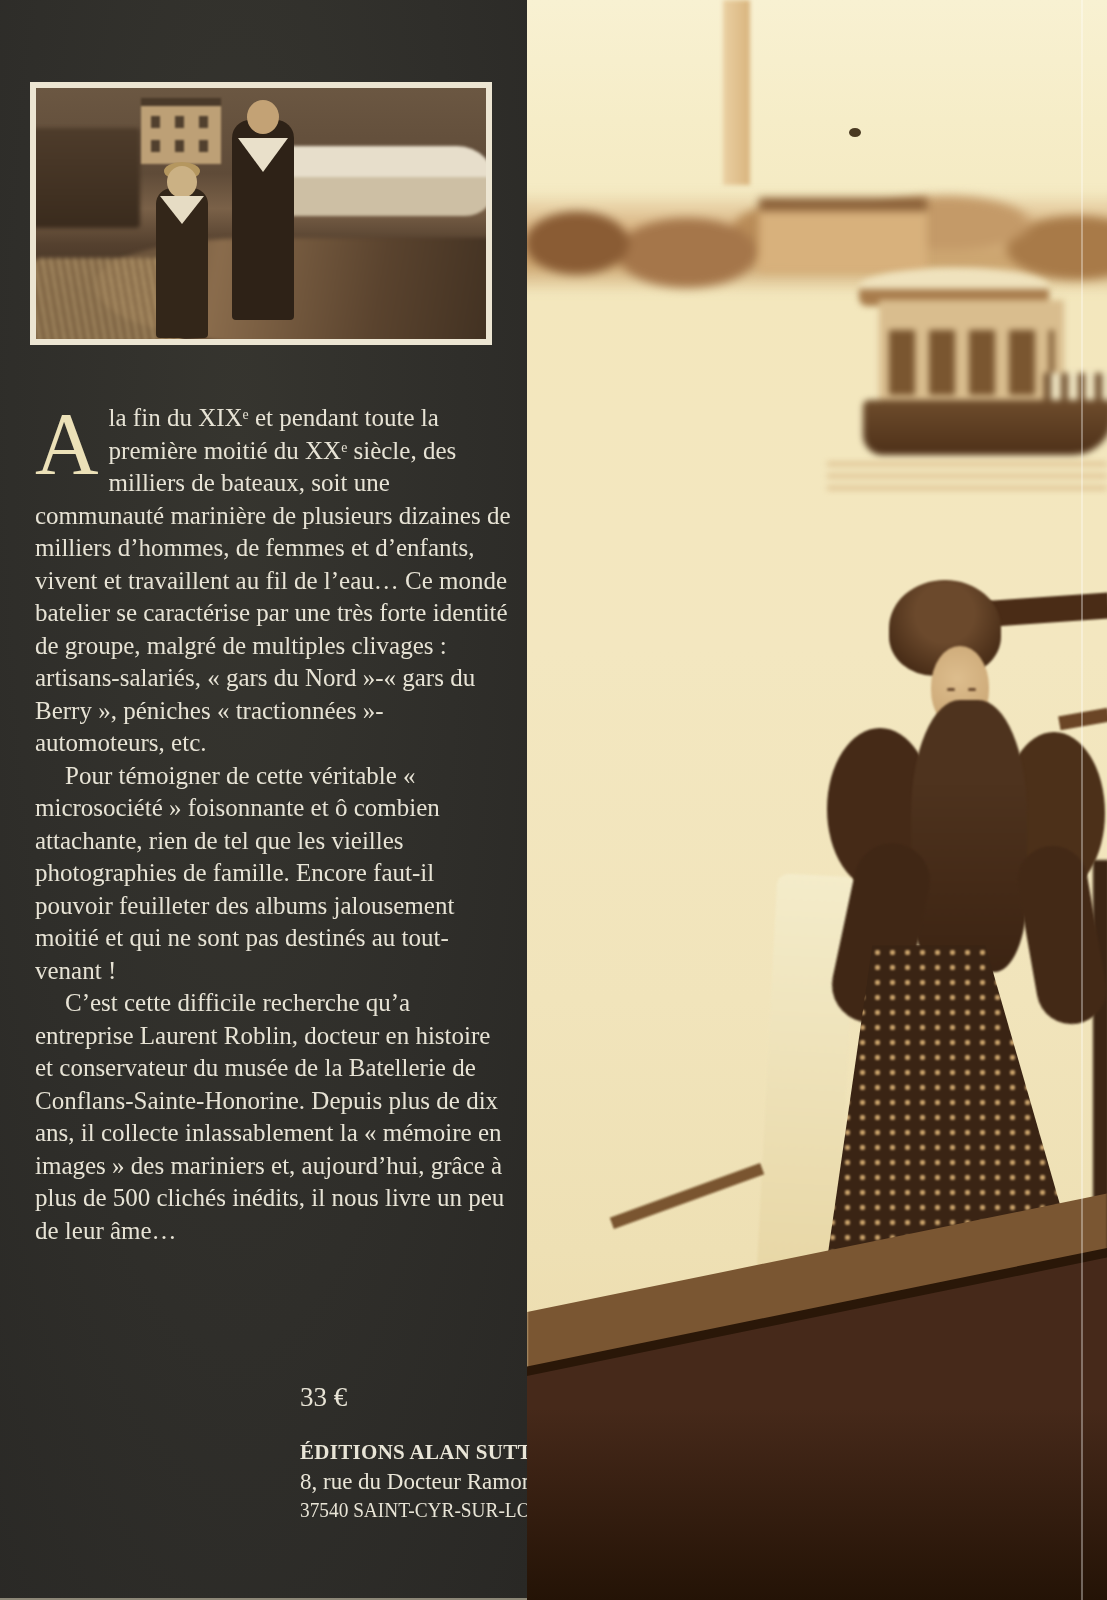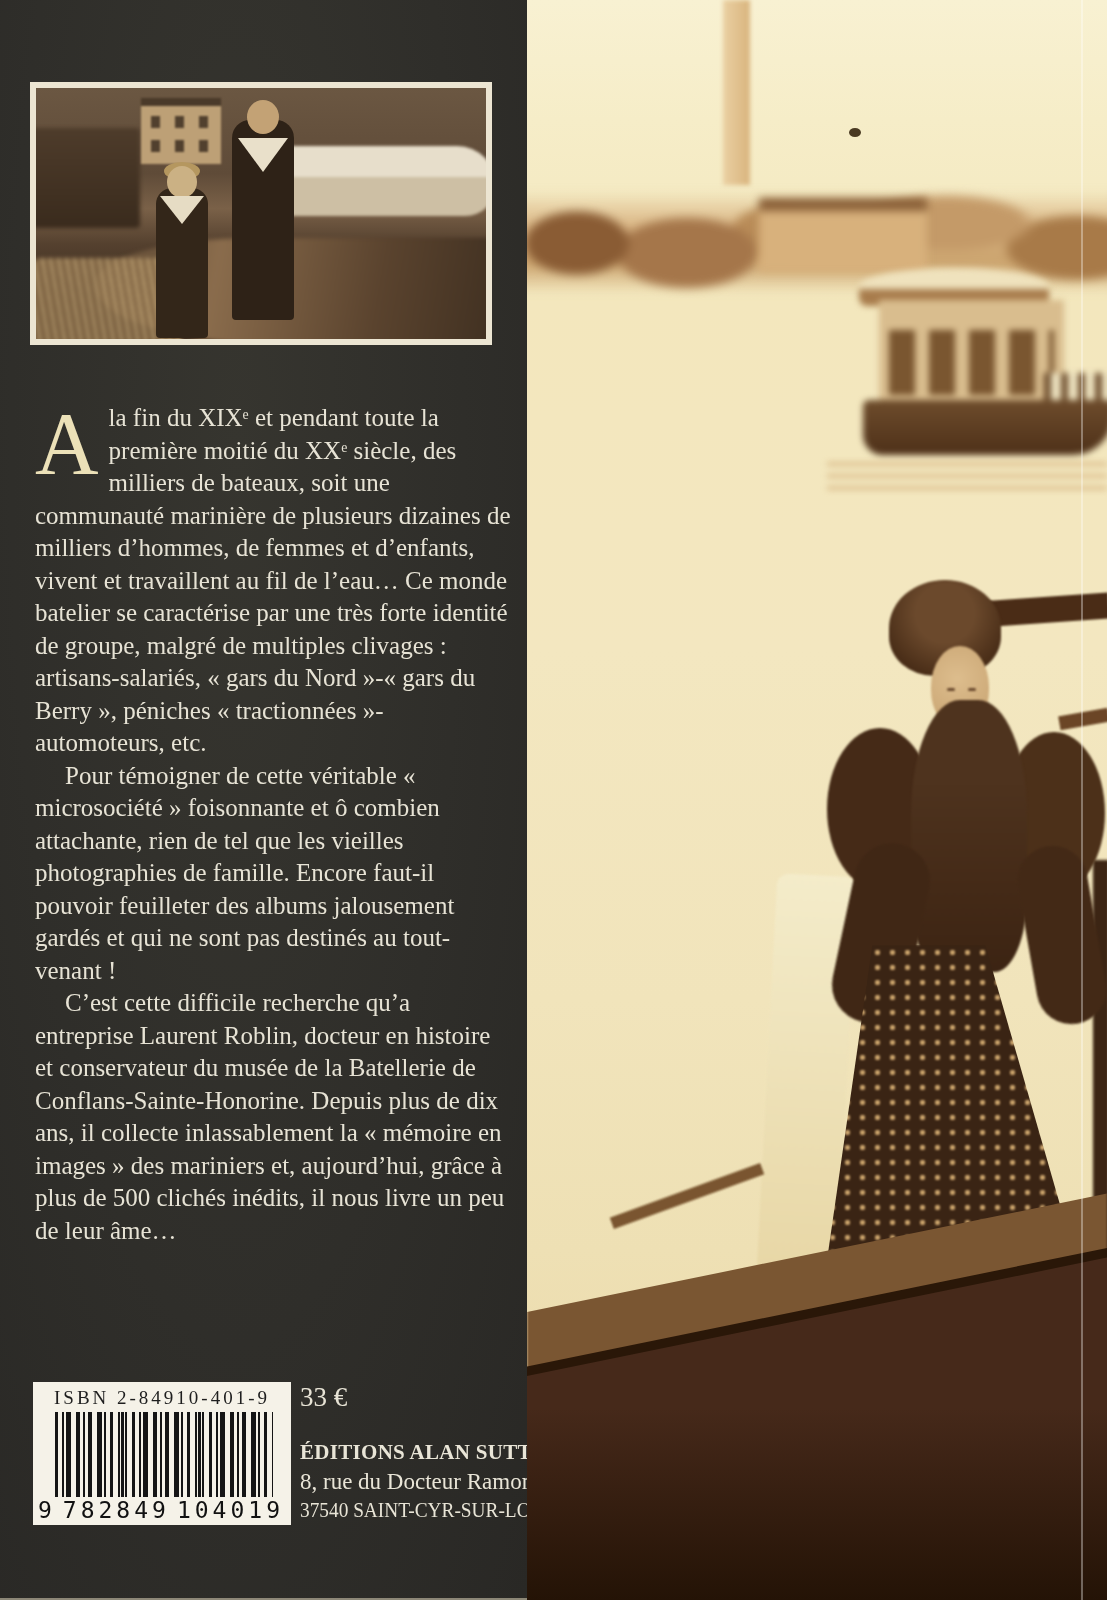--- a/index.html
+++ b/index.html
@@ -153,33 +153,24 @@
         </div>
         <div class="ins ins-boy">
           <span class="head"></span>
           <span class="collar"></span>
         </div>
       </div>
     </div>
 
     <div class="blurb">
       <p><span class="dropcap">A</span><span>la fin du XIX</span><span class="sup">e</span><span> et pendant toute la première moitié du XX</span><span class="sup">e</span><span> siècle, des milliers de bateaux, soit une communauté marinière de plusieurs dizaines de milliers d’hommes, de femmes et d’enfants, vivent et travaillent au fil de l’eau… Ce monde batelier se caractérise par une très forte identité de groupe, malgré de multiples clivages : artisans-salariés, « gars du Nord »-« gars du Berry », péniches « tractionnées »-automoteurs, etc.</span></p>
-      <p class="indent">Pour témoigner de cette véritable « microsociété » foisonnante et ô combien attachante, rien de tel que les vieilles photographies de famille. Encore faut-il pouvoir feuilleter des albums jalousement gardés et qui ne sont pas destinés au tout-venant !</p>
+      <p class="indent">Pour témoigner de cette véritable « microsociété » foisonnante et ô combien attachante, rien de tel que les vieilles photographies de famille. Encore faut-il pouvoir feuilleter des albums jalousement moitié et qui ne sont pas destinés au tout-venant !</p>
       <p class="indent">C’est cette difficile recherche qu’a entreprise Laurent Roblin, docteur en histoire et conservateur du musée de la Batellerie de Conflans-Sainte-Honorine. Depuis plus de dix ans, il collecte inlassablement la « mémoire en images » des mariniers et, aujourd’hui, grâce à plus de 500 clichés inédits, il nous livre un peu de leur âme…</p>
     </div>
 
-    <div class="barcode-label">
-      <div class="isbn-text">ISBN 2-84910-401-9</div>
-      <div class="bars"></div>
-      <div class="ean-digits">
-        <span>9</span>
-        <span>782849</span>
-        <span>104019</span>
-      </div>
-    </div>
 
     <div class="price">33 €</div>
 
     <div class="publisher">
       <div class="pub-name">ÉDITIONS ALAN SUTTON</div>
       <div class="pub-addr">8, rue du Docteur Ramon</div>
       <div class="pub-city">37540 SAINT-CYR-SUR-LOIRE</div>
     </div>
   </div>
 

